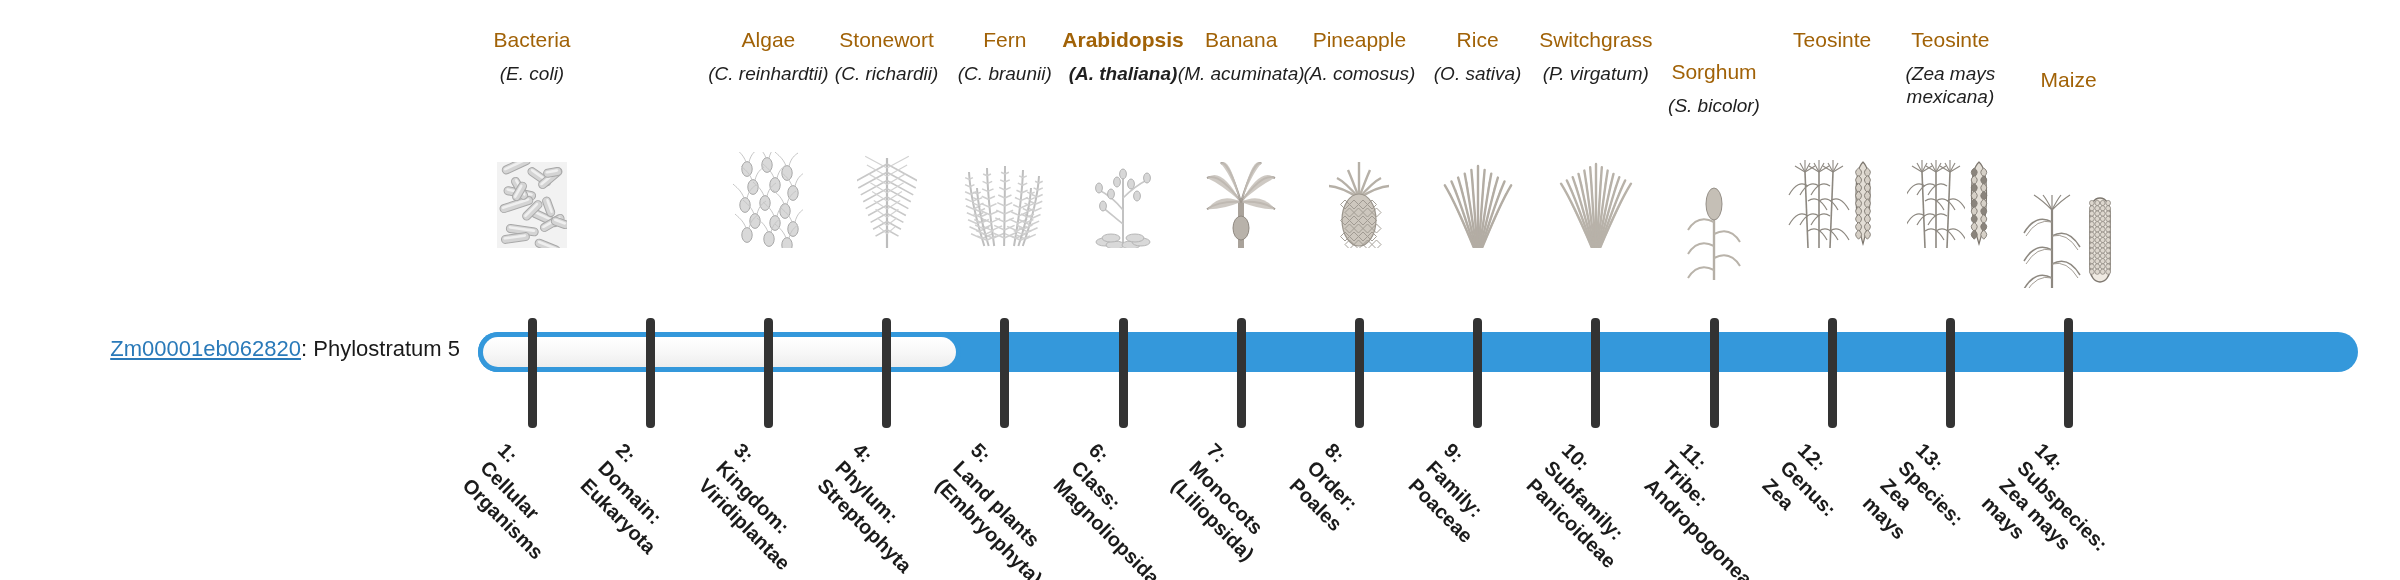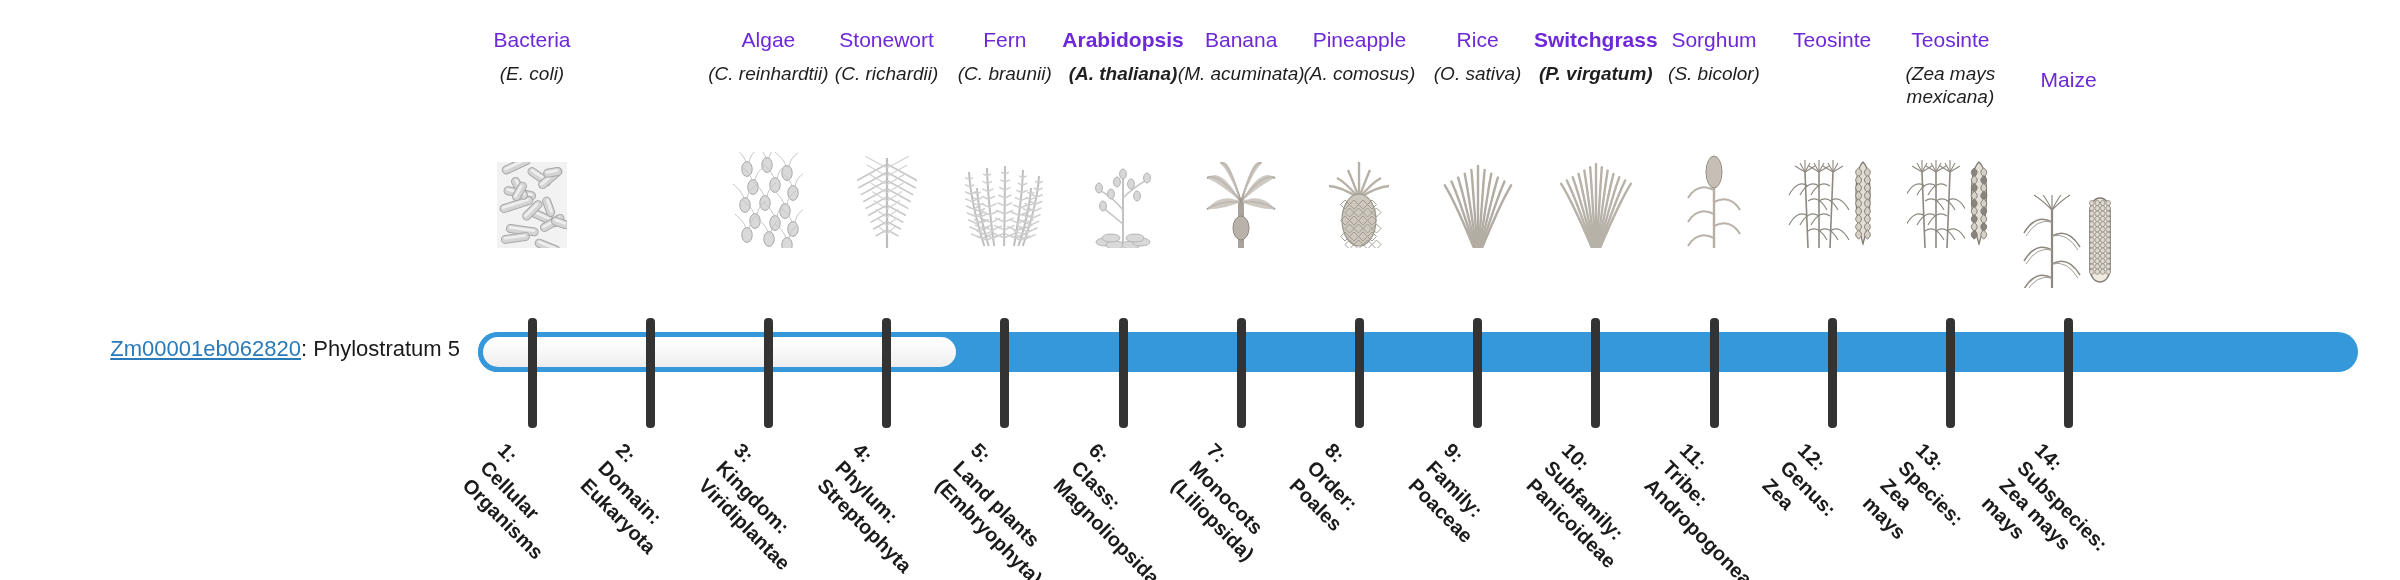--- a/index.html
+++ b/index.html
@@ -49,21 +49,21 @@
     height: 290px;
   }
   .col {
     position: absolute;
     top: 0;
     text-align: center;
   }
   .col .common {
     font-size: 21px;
     line-height: 24px;
-    color: #6d28d9;
+    color: #a16207;
     white-space: nowrap;
   }
   .col .latin {
     margin-top: 10px;
     font-size: 19px;
     line-height: 23px;
     font-style: italic;
     color: #1f1f1f;
   }
   .col .art {
@@ -599,21 +599,21 @@
             <path d="M25 82 l4.5 4.5 l-4.5 4.5 l-4.5 -4.5 Z" fill="none" stroke="#9b958c" stroke-width="0.9"></path>
             <path d="M34 82 l4.5 4.5 l-4.5 4.5 l-4.5 -4.5 Z" fill="none" stroke="#9b958c" stroke-width="0.9"></path>
             <path d="M43 82 l4.5 4.5 l-4.5 4.5 l-4.5 -4.5 Z" fill="none" stroke="#9b958c" stroke-width="0.9"></path>
             <path d="M20.5 90 l4.5 4.5 l-4.5 4.5 l-4.5 -4.5 Z" fill="none" stroke="#9b958c" stroke-width="0.9"></path>
             <path d="M29.5 90 l4.5 4.5 l-4.5 4.5 l-4.5 -4.5 Z" fill="none" stroke="#9b958c" stroke-width="0.9"></path>
             <path d="M38.5 90 l4.5 4.5 l-4.5 4.5 l-4.5 -4.5 Z" fill="none" stroke="#9b958c" stroke-width="0.9"></path>
             <path d="M47.5 90 l4.5 4.5 l-4.5 4.5 l-4.5 -4.5 Z" fill="none" stroke="#9b958c" stroke-width="0.9"></path>
           </svg>
         </div>
       </div>
-      <div class="col" style="left: 1051.8px; width: 132px; font-weight: bold;">
+      <div class="col" style="left: 1051.8px; width: 132px;">
         <div class="common">Switchgrass</div>
         <div class="latin">(P. virgatum)</div>
         <div class="art">
           <svg width="76" height="94" viewBox="0 0 76 94">
             <path d="M34 94 Q15.52 49.87 3.039999999999999 29.74" stroke="#b8b2a9" stroke-width="2.4" fill="none" stroke-linecap="round"></path>
             <path d="M34 94 Q16.52 55.87 8.04 37.739999999999995" stroke="#b8b2a9" stroke-width="1.3" fill="none" opacity="0.7"></path>
             <path d="M34.666666666666664 94 Q19.266666666666666 48.225 8.866666666666664 26.45" stroke="#b8b2a9" stroke-width="2.4" fill="none" stroke-linecap="round"></path>
             <path d="M34.666666666666664 94 Q20.099999999999998 54.225 13.033333333333331 34.45" stroke="#b8b2a9" stroke-width="1.3" fill="none" opacity="0.7"></path>
             <path d="M35.333333333333336 94 Q23.013333333333335 46.58 14.693333333333332 23.16" stroke="#b8b2a9" stroke-width="2.4" fill="none" stroke-linecap="round"></path>
             <path d="M35.333333333333336 94 Q23.680000000000003 52.58 18.026666666666664 31.16" stroke="#b8b2a9" stroke-width="1.3" fill="none" opacity="0.7"></path>
@@ -633,21 +633,21 @@
             <path d="M40 94 Q48.74 50.935 52.980000000000004 27.869999999999997" stroke="#b8b2a9" stroke-width="1.3" fill="none" opacity="0.7"></path>
             <path d="M40.666666666666664 94 Q52.986666666666665 46.58 61.30666666666667 23.16" stroke="#b8b2a9" stroke-width="2.4" fill="none" stroke-linecap="round"></path>
             <path d="M40.666666666666664 94 Q52.32 52.58 57.973333333333336 31.16" stroke="#b8b2a9" stroke-width="1.3" fill="none" opacity="0.7"></path>
             <path d="M41.333333333333336 94 Q56.733333333333334 48.224999999999994 67.13333333333333 26.449999999999996" stroke="#b8b2a9" stroke-width="2.4" fill="none" stroke-linecap="round"></path>
             <path d="M41.333333333333336 94 Q55.9 54.224999999999994 62.96666666666666 34.449999999999996" stroke="#b8b2a9" stroke-width="1.3" fill="none" opacity="0.7"></path>
             <path d="M42 94 Q60.480000000000004 49.87 72.96000000000001 29.74" stroke="#b8b2a9" stroke-width="2.4" fill="none" stroke-linecap="round"></path>
             <path d="M42 94 Q59.480000000000004 55.87 67.96000000000001 37.739999999999995" stroke="#b8b2a9" stroke-width="1.3" fill="none" opacity="0.7"></path>
           </svg>
         </div>
       </div>
-      <div class="col" style="left: 1170px; width: 132px;">
+      <div class="col" style="left: 1170px; width: 132px; margin-top: 32px;">
         <div class="common">Sorghum</div>
         <div class="latin">(S. bicolor)</div>
         <div class="art">
           <svg width="60" height="98" viewBox="0 0 60 98">
             <path d="M30 98 L30 30" stroke="#b5afa6" stroke-width="2.4" fill="none"></path>
             <ellipse cx="30" cy="22" rx="8" ry="16" fill="#c5bfb6" stroke="#948e86" stroke-width="1"></ellipse>
             <path d="M30 40 Q14 32 4 48" stroke="#b9b3aa" stroke-width="2" fill="none"></path>
             <path d="M30 52 Q46 44 56 60" stroke="#b9b3aa" stroke-width="2" fill="none"></path>
             <path d="M30 64 Q14 56 4 72" stroke="#b9b3aa" stroke-width="2" fill="none"></path>
             <path d="M30 76 Q46 68 56 84" stroke="#b9b3aa" stroke-width="2" fill="none"></path>

